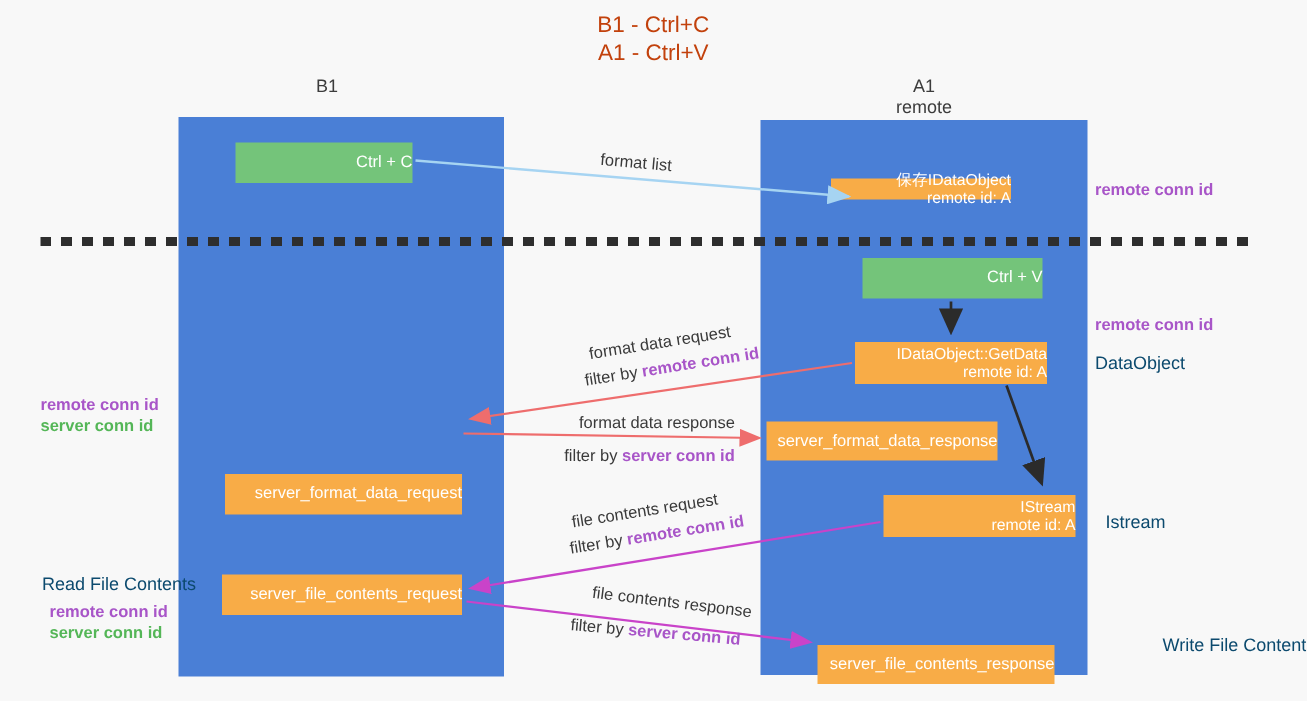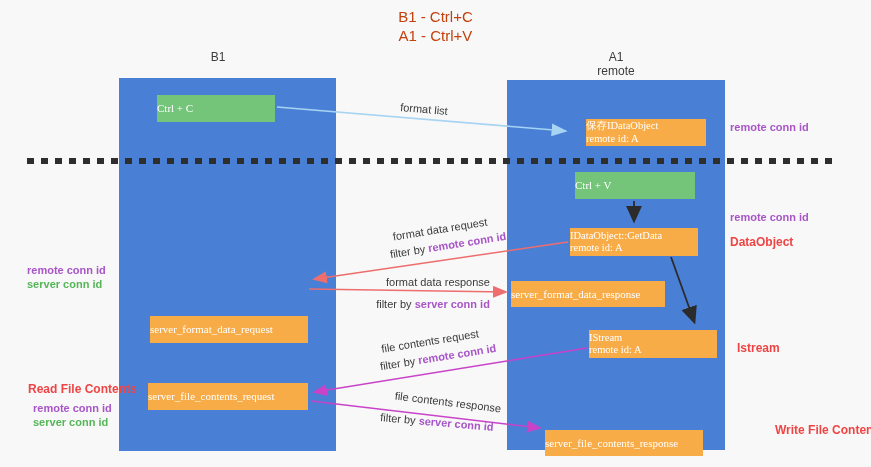--- a/index.html
+++ b/index.html
@@ -7,37 +7,37 @@
          font-family:"Liberation Sans",sans-serif;color:#3a3a3a;overflow:hidden;}
   .title{position:absolute;top:7px;left:0;width:871px;text-align:center;
          font-size:15px;line-height:19px;color:#c2410c;}
   .col{position:absolute;background:#4a7fd6;z-index:1;}
   .col-left{left:119px;top:78px;width:217px;height:373px;}
   .col-right{left:507px;top:80px;width:218px;height:370px;}
   .col-header{position:absolute;top:50px;width:200px;text-align:center;
               font-size:12px;line-height:14px;color:#3c3c3c;z-index:2;}
   .hdr-left{left:118px;}
   .hdr-right{left:516px;}
-  .node{position:absolute;display:flex;flex-direction:column;align-items:flex-start;
+  .node{position:absolute;display:flex;flex-direction:column;align-items:flex-end;
         justify-content:center;color:#fff;font-size:11px;line-height:13px;
-        text-align:center;z-index:3;white-space:nowrap;font-family:Liberation Serif, serif;}
+        text-align:center;z-index:3;white-space:nowrap;}
   .node.two{font-size:10.5px;line-height:12.5px;}
   .green{background:#74c47a;}
   .orange{background:#f8ac47;}
   .dashline{position:absolute;left:27px;top:158px;width:806px;height:6px;z-index:5;
             background:repeating-linear-gradient(90deg,#2e2e2e 0 7px,transparent 7px 14px);}
   .arrows{position:absolute;left:0;top:0;z-index:4;pointer-events:none;}
   .lbl{position:absolute;font-size:11px;white-space:nowrap;z-index:6;color:#3a3a3a;}
   .ctr{transform:translate(-50%,-50%);}
   .r-neg{transform:translate(-50%,-50%) rotate(-9deg);}
   .r-pos5{transform:translate(-50%,-50%) rotate(5deg);}
   .r-pos7{transform:translate(-50%,-50%) rotate(7deg);}
   .purple{color:#a855c8;font-weight:bold;}
   .greent{color:#54b657;font-weight:bold;}
-  .plain{font-size:12px;color:#ef4444;font-weight:bold;}
+  .plain{font-size:12px;color:#0c4a6e;font-weight:normal;}
 </style>
 </head>
 <body>
 
 <div class="stage">
 
   <div class="title">
     <div>B1 - Ctrl+C</div>
     <div>A1 - Ctrl+V</div>
   </div>
@@ -76,21 +76,21 @@
     <line x1="568" y1="242" x2="315" y2="279" stroke="#ee6d6d" stroke-width="1.5" marker-end="url(#m-salmon)"></line>
     <line x1="309" y1="289" x2="505" y2="292" stroke="#ee6d6d" stroke-width="1.5" marker-end="url(#m-salmon)"></line>
     <line x1="587" y1="348" x2="315" y2="392" stroke="#c943c9" stroke-width="1.5" marker-end="url(#m-magenta)"></line>
     <line x1="311" y1="401" x2="539" y2="428" stroke="#c943c9" stroke-width="1.5" marker-end="url(#m-magenta)"></line>
   </svg>
 
   <div class="node green" style="left:157px;top:95px;width:118px;height:27px;">
     <span>Ctrl + C</span>
   </div>
 
-  <div class="node orange two" style="left:586px;top:119px;width:120px;height:27px;">
+  <div class="node orange two" style="left:554px;top:119px;width:120px;height:14px;">
     <span>保存IDataObject</span>
     <span>remote id: A</span>
   </div>
 
   <div class="node green" style="left:575px;top:172px;width:120px;height:27px;">
     <span>Ctrl + V</span>
   </div>
 
   <div class="node orange two" style="left:570px;top:228px;width:128px;height:28px;">
     <span>IDataObject::GetData</span>

